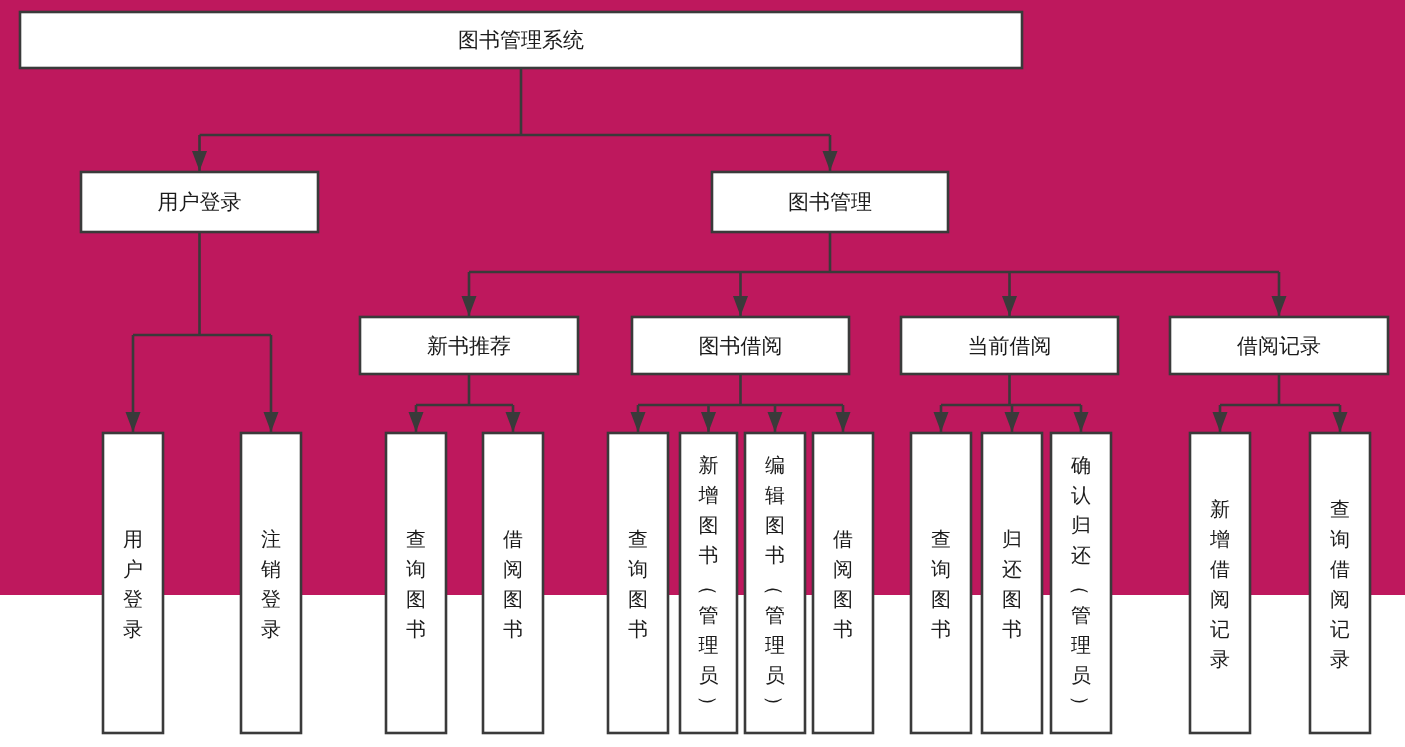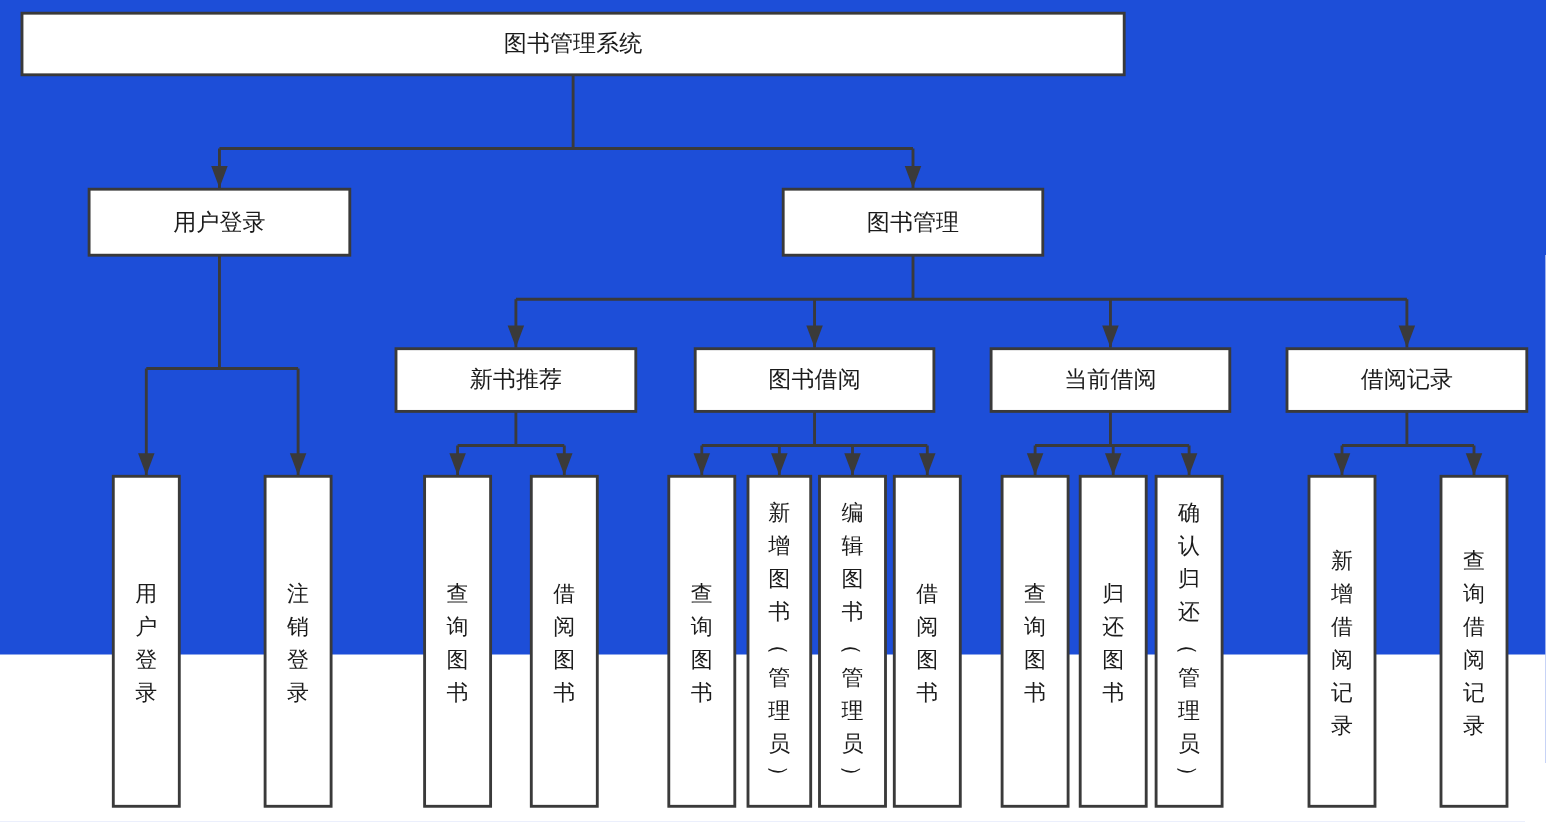--- a/index.html
+++ b/index.html
@@ -10,21 +10,21 @@
   body {
     width: 1405px;
     height: 747px;
     overflow: hidden;
     font-family: "DejaVu Sans", "Liberation Sans", sans-serif;
   }
   #diagram-root {
     position: relative;
     width: 1405px;
     height: 595px;
-    background: #1d4ed8;
+    background: #be185d;
   }
   svg.diagram-canvas {
     position: absolute;
     left: 0;
     top: 0;
     width: 1405px;
     height: 747px;
     display: block;
   }
   .node-rect {

